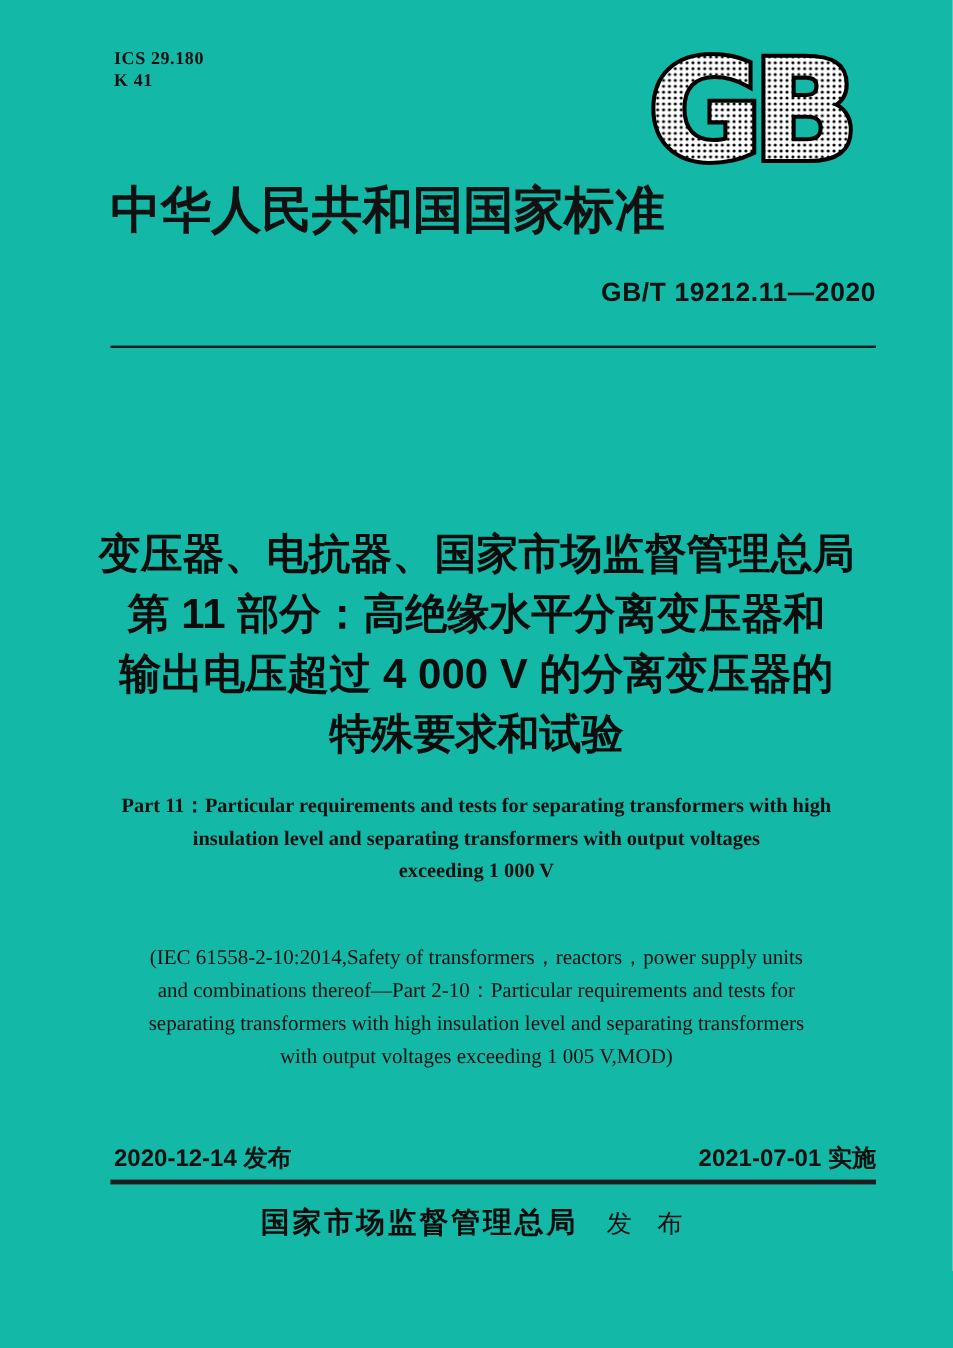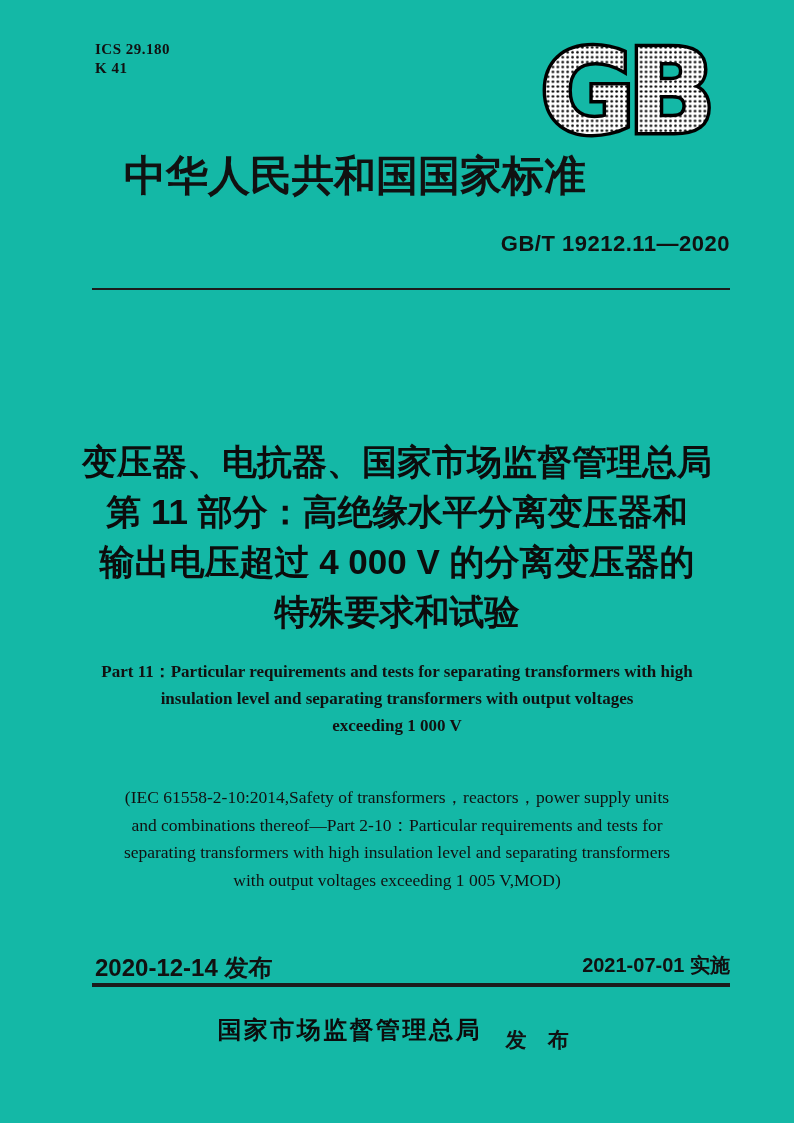--- a/index.html
+++ b/index.html
@@ -24,21 +24,20 @@
   
   .gb-logo { position:absolute; right:72px; top:40px; width:196px; height:102px; }
 
   
   .header-title {
     position:absolute; left:92px; top:150px; width:654px;
     font-family:"Liberation Serif", serif;
     font-weight:bold; font-size:42px; line-height:52px;
     text-align:justify; text-align-last:justify;
     white-space:nowrap;
-    margin-left:32px;
   }
   .header-title::after { content:""; display:inline-block; width:100%; }
 
   
   .std-number {
     position:absolute; right:64px; top:231px;
     font-family:"Liberation Sans", sans-serif;
     font-weight:bold; font-size:22px;
     font-stretch:condensed;
     letter-spacing:0.5px;
@@ -71,21 +70,21 @@
     position:absolute; left:0; top:784px; width:794px;
     text-align:center;
     font-family:"Liberation Serif", serif;
     font-size:17.5px; line-height:27.5px;
   }
 
   
   .date-issue {
     position:absolute; left:95px; top:952px;
     font-family:"Liberation Sans", sans-serif;
-    font-weight:bold; font-size:24px;
+    font-weight:bold; font-size:20px;
   }
   .date-impl {
     position:absolute; right:64px; top:952px;
     font-family:"Liberation Sans", sans-serif;
     font-weight:bold; font-size:20px;
   }
   .rule-bottom {
     position:absolute; left:92px; top:983px; width:638px; height:4px;
     background:#1c1c1c;
   }
@@ -100,22 +99,22 @@
     font-family:"Liberation Serif", serif;
     font-weight:bold; font-size:24px; line-height:28px;
     color:#0c0c0c;
   }
   .issuer-lines div {
     text-align:justify; text-align-last:justify; white-space:nowrap;
   }
   .publish-label {
     margin-left:26px;
     font-family:"Liberation Serif", serif;
-    font-weight:bold; font-size:21px;
-    letter-spacing:8px; white-space:nowrap;margin-top:20px;
+    font-weight:normal; font-size:21px;
+    letter-spacing:8px; white-space:nowrap;
   }
 </style>
 </head>
 <body>
 
 <div class="page">
 
   <div class="ics-block">
     <div>ICS 29.180</div>
     <div>K 41</div>

